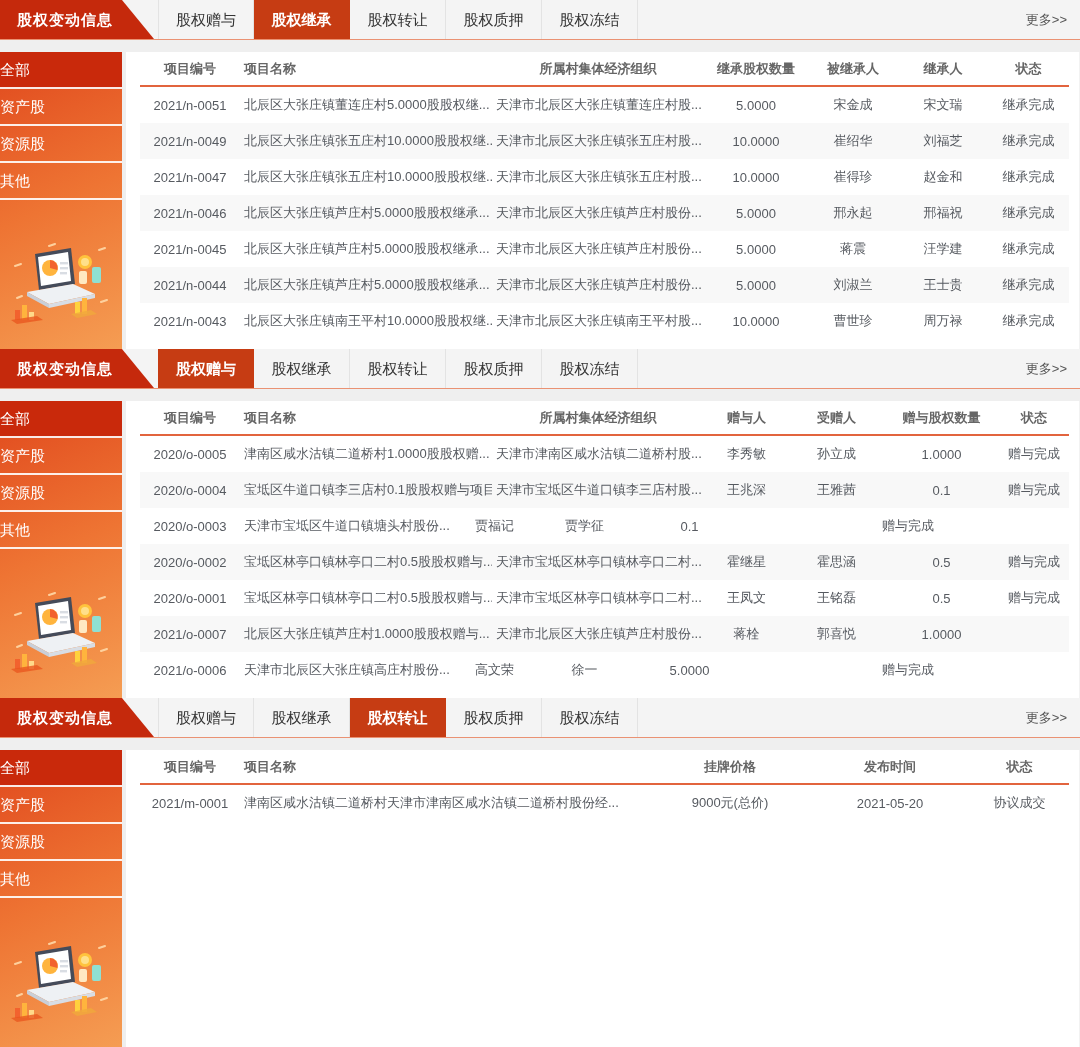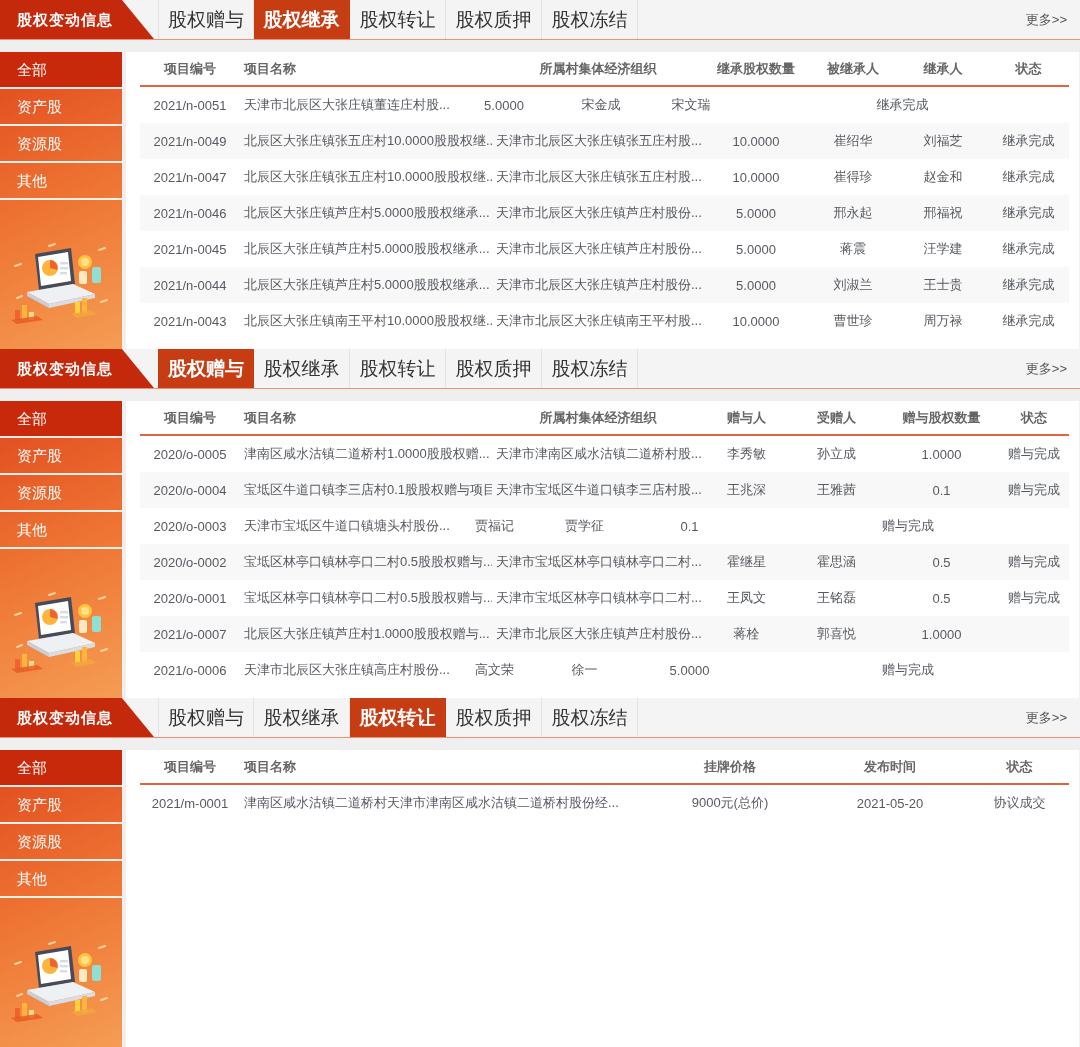--- a/index.html
+++ b/index.html
@@ -19,39 +19,39 @@
   .ribbon{
     width:154px;box-sizing:border-box;
     background:#c5290c;
     clip-path:polygon(0 0, calc(100% - 32px) 0, 100% 100%, 0 100%);
     color:#fff;font-weight:bold;font-size:15px;line-height:40px;
     padding-left:17px;letter-spacing:1px;
   }
   .tabs{display:flex;margin-left:4px;}
   .tab{
     width:96px;box-sizing:border-box;text-align:center;
-    line-height:39px;font-size:19px;color:#333;
+    line-height:39px;font-size:15px;color:#333;
     border-right:1px solid #e3e3e3;cursor:pointer;white-space:nowrap;
   }
   .tab:first-child{border-left:1px solid #e3e3e3;}
   .tab.active{background:#c63c13;color:#fff;border-color:transparent;font-weight:bold;}
   .more{
     margin-left:auto;line-height:39px;padding-right:13px;
     font-size:13px;color:#555;cursor:pointer;white-space:nowrap;
   }
   
   .sec-body{display:flex;margin-top:12px;height:297px;}
   .sidebar{
     width:122px;flex:0 0 122px;
     background:linear-gradient(155deg,#e0481d 0%,#ee7433 50%,#f59d53 100%);
     display:flex;flex-direction:column;
   }
   .side-item{
     height:37px;box-sizing:border-box;line-height:35px;
-    padding-left:17px;color:#fff;font-size:15px;
+    color:#fff;font-size:15px;
     border-bottom:2px solid rgba(255,255,255,.9);cursor:pointer;
   }
   .side-item.active{background:#c9290b;}
   .illu{display:block;margin:40px auto 0;}
   .table{
     flex:1;background:#fff;margin-left:4px;
     box-sizing:border-box;padding:0 10px 0 14px;
     overflow:hidden;border-right:1px solid #f2f2f2;
   }
   .thead{
@@ -130,20 +130,21 @@
             <div class="th al" style="width: 252px;">项目名称</div>
             <div class="th ac" style="width: 212px;">所属村集体经济组织</div>
             <div class="th ac" style="width: 104px;">继承股权数量</div>
             <div class="th ac" style="width: 90px;">被继承人</div>
             <div class="th ac" style="width: 90px;">继承人</div>
             <div class="th ac grow">状态</div>
           </div>
           <div class="tbody">
             <div class="tr">
               <div class="td ac" style="width: 100px;">2021/n-0051</div>
+              <div class="td al" style="width: 252px;">北辰区大张庄镇董连庄村5.0000股股权继...</div>
               <div class="td al" style="width: 212px;">天津市北辰区大张庄镇董连庄村股...</div>
               <div class="td ac" style="width: 104px;">5.0000</div>
               <div class="td ac" style="width: 90px;">宋金成</div>
               <div class="td ac" style="width: 90px;">宋文瑞</div>
               <div class="td ac grow">继承完成</div>
             </div>
             <div class="tr">
               <div class="td ac" style="width: 100px;">2021/n-0049</div>
               <div class="td al" style="width: 252px;">北辰区大张庄镇张五庄村10.0000股股权继...</div>
               <div class="td al" style="width: 212px;">天津市北辰区大张庄镇张五庄村股...</div>

